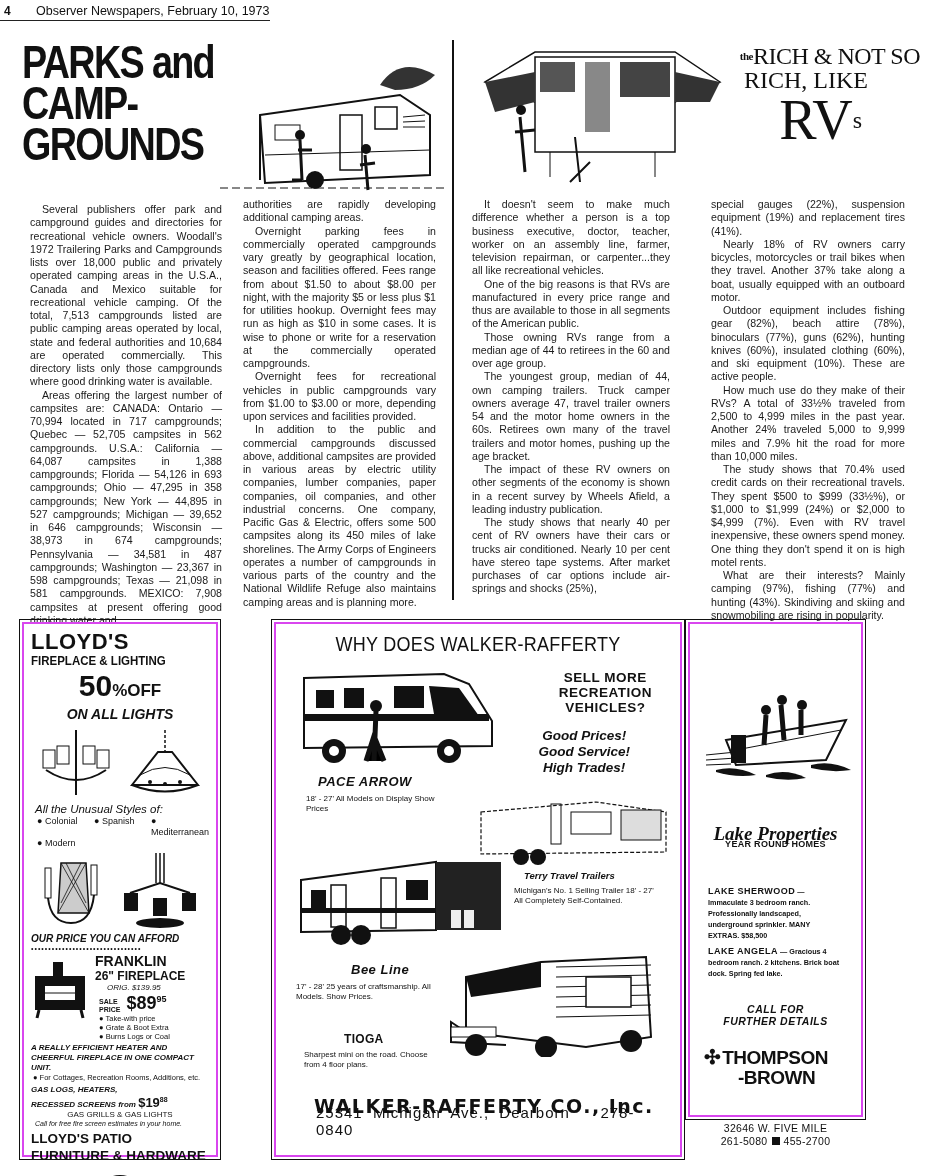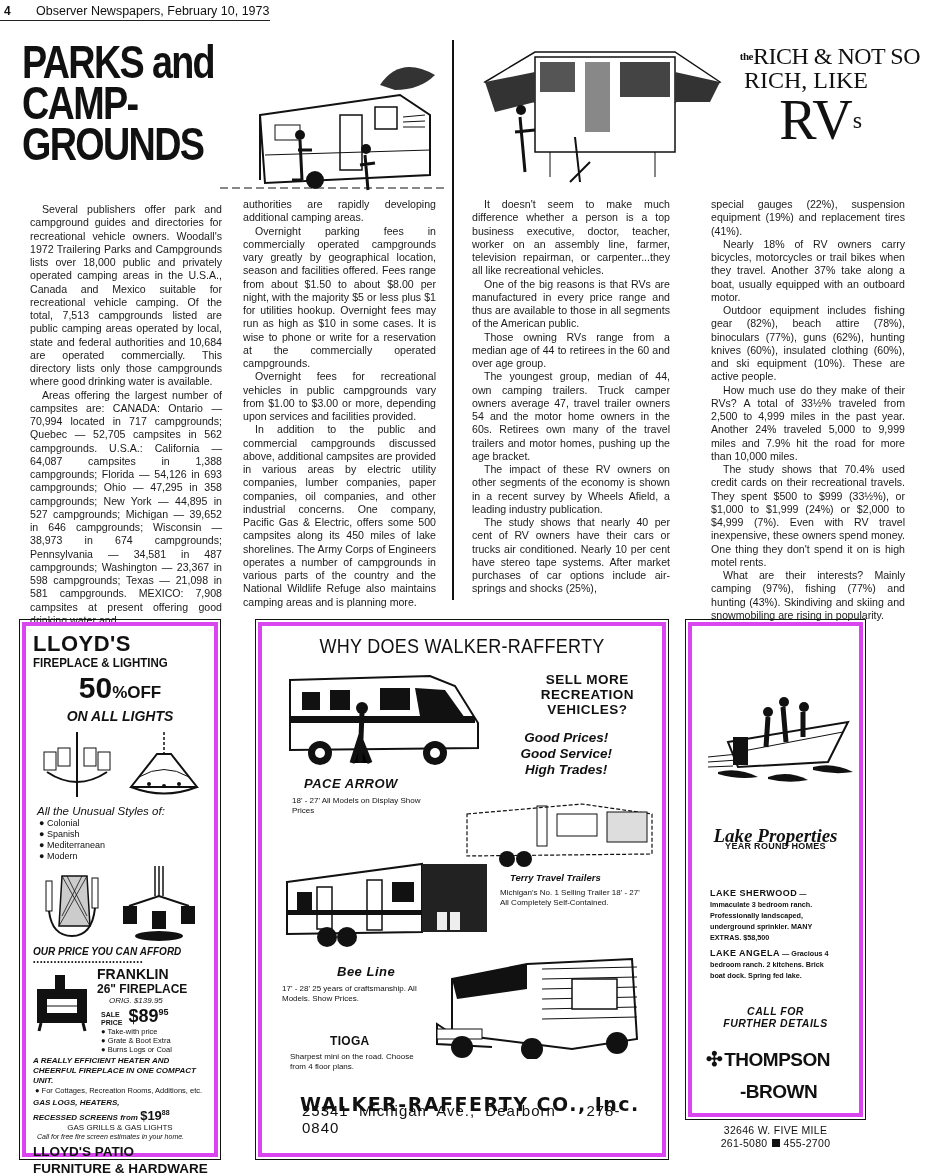--- a/index.html
+++ b/index.html
@@ -31,34 +31,34 @@
 
   
   .col { position: absolute; font-size: 10.6px; line-height: 13.25px; text-align: justify; color: #1a1a1a; }
   .col p { text-indent: 12px; }
   #col1 { left: 30px; top: 203px; width: 192px; }
   #col2 { left: 243px; top: 198px; width: 193px; }
   #col3 { left: 472px; top: 198px; width: 198px; }
   #col4 { left: 711px; top: 198px; width: 194px; }
 
   
-  .ad-frame { position: absolute; border: 4px solid #d946ef; outline: 1px solid #111; outline-offset: 2px; background: #fff; }
+  .ad-frame { position: absolute; border: 2px solid #d946ef; outline: 1px solid #111; outline-offset: 2px; background: #fff; }
 
   
   #ad-lloyds { left: 22px; top: 622px; width: 196px; height: 535px; }
   #ad-lloyds .content { position: absolute; left: 7px; top: 6px; right: 7px; bottom: 6px; }
   .lloyd-name { font-size: 22px; font-weight: bold; letter-spacing: 0.5px; line-height: 24px; }
   .lloyd-sub { font-size: 12.5px; font-weight: bold; line-height: 15px; transform: scaleX(0.92); transform-origin: left; white-space: nowrap; }
   .lloyd-off { text-align: center; font-weight: bold; line-height: 30px; margin-top: 2px; }
   .lloyd-off .big { font-size: 30px; }
   .lloyd-off .pct { font-size: 17px; }
   .lloyd-all { text-align: center; font-size: 14px; font-weight: bold; font-style: italic; line-height: 16px; }
   .lamp-row { display: flex; justify-content: space-around; height: 68px; margin: 8px 0 4px; }
   .styles-title { font-size: 11.5px; font-style: italic; line-height: 14px; margin-left: 4px; }
-  .styles-grid { display: grid; grid-template-columns: 1fr; font-size: 9px; line-height: 11px; margin-left: 6px; }
+  .styles-grid { display: grid; grid-template-columns: 1fr 1fr 1fr; font-size: 9px; line-height: 11px; margin-left: 6px; }
   .styles-grid span::before { content: "● "; }
   .lamp-row2 { display: flex; justify-content: space-around; height: 78px; margin: 4px 0 2px; }
   .afford { font-size: 10px; font-weight: bold; font-style: italic; line-height: 12px; white-space: nowrap; }
   .dots { font-size: 7px; letter-spacing: 1px; line-height: 7px; overflow: hidden; white-space: nowrap; }
   .franklin-row { display: flex; margin-top: 2px; }
   .stove { width: 58px; height: 58px; margin-top: 8px; }
   .franklin-text { flex: 1; padding-left: 6px; }
   .franklin-title { font-size: 14px; font-weight: bold; line-height: 15px; }
   .franklin-sub { font-size: 12px; font-weight: bold; line-height: 14px; }
   .franklin-orig { font-size: 8px; font-style: italic; line-height: 10px; margin-left: 12px; }
@@ -75,21 +75,21 @@
   .gas-grills { font-size: 8px; text-align: center; line-height: 10px; }
   .call { font-size: 7px; font-style: italic; line-height: 8.5px; margin-left: 4px; }
   .patio { font-size: 13.5px; font-weight: bold; line-height: 15px; margin-top: 2px; white-space: nowrap; }
   .locations-row { display: flex; align-items: center; margin-top: 12px; flex-direction: column; }
   .oval-logo { width: 30px; height: 17px; border-radius: 50%; background: #111; color: #fff; font-size: 5px; text-align: center; line-height: 17px; }
   .locations { font-size: 11px; font-weight: bold; font-style: italic; margin-left: 6px; }
   .card-logos { display: flex; flex-direction: column; gap: 1px; margin-left: 3px; }
   .card-logos span { display: block; width: 30px; height: 5px; background: #111; }
 
   
-  #ad-walker { left: 258px; top: 622px; width: 408px; height: 535px; }
+  #ad-walker { left: 274px; top: 622px; width: 408px; height: 535px; }
   #ad-walker .content { position: absolute; left: 10px; top: 8px; right: 10px; bottom: 8px; }
   .wr-title { text-align: center; font-size: 20px; line-height: 24px; letter-spacing: 0.3px; transform: scaleX(0.9); }
   .wr-sell { position: absolute; right: 18px; top: 38px; text-align: center; font-size: 13.5px; font-weight: bold; line-height: 15px; letter-spacing: 0.5px; }
   .wr-good { position: absolute; right: 40px; top: 96px; text-align: center; font-size: 13.5px; font-weight: bold; font-style: italic; line-height: 16px; }
   .wr-model { position: absolute; font-size: 13px; font-weight: bold; font-style: italic; letter-spacing: 0.5px; }
   .wr-desc { position: absolute; font-size: 8px; line-height: 9.5px; }
   .wr-tioga { position: absolute; font-size: 12px; font-weight: bold; letter-spacing: 0.3px; }
   .wr-terry { position: absolute; font-size: 9.5px; font-weight: bold; font-style: italic; }
   .wr-company { position: absolute; left: 28px; bottom: 30px; font-family: "DejaVu Sans", sans-serif; font-size: 19px; font-weight: bold; letter-spacing: 1.5px; }
   .wr-address { position: absolute; left: 30px; bottom: 9px; font-size: 15px; letter-spacing: 1px; word-spacing: 5px; }
@@ -99,21 +99,21 @@
   #ad-thompson { left: 688px; top: 622px; width: 175px; height: 495px; }
   #ad-thompson .content { position: absolute; left: 8px; top: 6px; right: 8px; bottom: 6px; }
   .boat { position: absolute; left: 8px; top: 50px; width: 150px; height: 115px; }
   .lake-title { position: absolute; left: 0; right: 0; top: 193px; text-align: center; font-family: "Liberation Serif", serif; font-size: 19px; font-weight: bold; font-style: italic; }
   .yr { position: absolute; left: 0; right: 0; top: 209px; text-align: center; font-size: 9px; font-weight: bold; letter-spacing: 0.3px; }
   .prop { position: absolute; left: 10px; right: 6px; font-size: 7.6px; line-height: 11px; font-weight: bold; transform: scaleX(0.95); transform-origin: left; }
   .prop b { font-size: 9.5px; letter-spacing: 0.5px; }
   .call-further { position: absolute; left: 0; right: 0; top: 373px; text-align: center; font-size: 10.5px; font-weight: bold; font-style: italic; line-height: 12px; letter-spacing: 0.5px; }
   .tb-name { position: absolute; left: 6px; top: 417px; font-size: 19px; font-weight: bold; line-height: 20px; letter-spacing: -0.5px; }
   .tb-logo { display: inline-block; font-size: 20px; margin-right: 2px; }
-  .tb-name2 { padding-left: 34px; display: block; margin-top: 12px; }
+  .tb-name2 { padding-left: 34px; display: block; }
   .tb-addr { position: absolute; left: 0; right: 0; top: 492px; text-align: center; font-size: 10.5px; letter-spacing: 0.3px; line-height: 13px; }
   .sq { display: inline-block; width: 8px; height: 8px; background: #111; margin: 0 4px; }
 </style>
 </head>
 <body>
 
 <div id="folio" class="abs">4</div>
 <div id="masthead" class="abs">Observer Newspapers, February 10, 1973</div>
 <div id="header-rule" class="abs"></div>
 <div id="col-divider" class="abs"></div>

